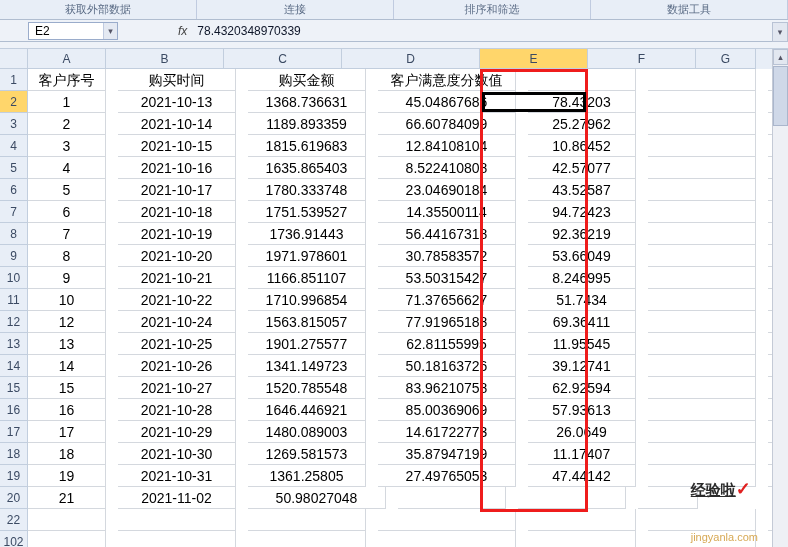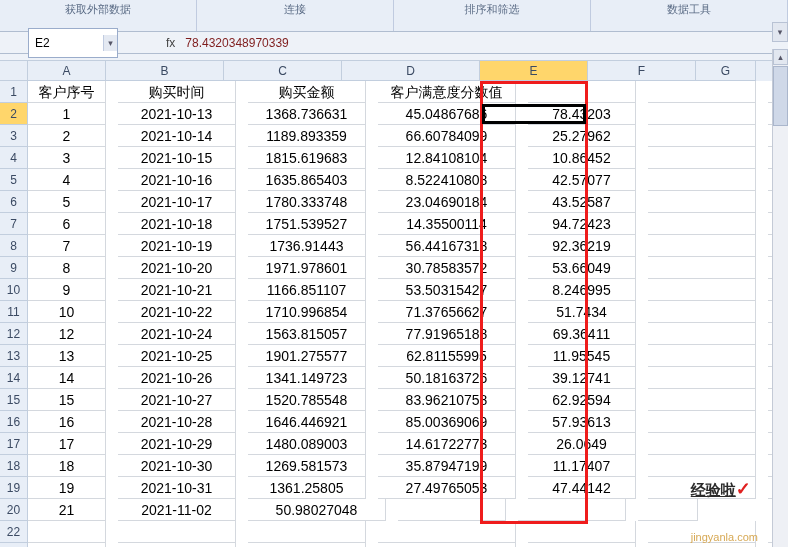--- a/index.html
+++ b/index.html
@@ -1,25 +1,25 @@
 <!DOCTYPE html>
 <html><head>
   <meta charset="utf-8">
   <style>
     * { margin: 0; padding: 0; box-sizing: border-box; }
     body { font-family: "SimSun", "宋体", Arial, sans-serif; font-size: 13px; background: #fff; width: 788px; height: 547px; overflow: hidden; position: relative; }
     
-    .ribbon-groups { display: flex; height: 32px; background: #e8eef7; border-bottom: 1px solid #b0bdd0; }
+    .ribbon-groups { display: flex; height: 20px; background: #e8eef7; border-bottom: 1px solid #b0bdd0; }
     .ribbon-group { flex: 1; text-align: center; font-size: 11px; color: #5a6b85; border-right: 1px solid #c0cbe0; padding-top: 2px; }
     
     .namebox-row { display: flex; height: 22px; background: #eef2f8; border-bottom: 1px solid #b0bdd0; align-items: center; }
-    .namebox { width: 90px; margin-left: 28px; height: 30px; background: #fff; border: 1px solid #9aaccb; font-size: 12px; padding-left: 6px; display: flex; align-items: center; justify-content: space-between; }
+    .namebox { width: 90px; margin-left: 28px; height: 18px; background: #fff; border: 1px solid #9aaccb; font-size: 12px; padding-left: 6px; display: flex; align-items: center; justify-content: space-between; }
     .namebox-chevron { width: 14px; height: 16px; background: #e4e9f2; border-left: 1px solid #c0cbe0; text-align: center; font-size: 9px; color: #556; line-height: 16px; }
-    .fx-label { margin-left: 48px; font-size: 12px; color: #444; }
-    .formula-bar { margin-left: 10px; font-size: 12px; color: #7f1d1d; }
+    .fx-label { margin-left: 60px; font-style: italic; font-size: 12px; color: #444; }
+    .formula-bar { margin-left: 10px; font-size: 12px; color: #0f172a; }
     
     .corner-bar { height: 7px; background: #eef2f8; border-bottom: 1px solid #c2cede; }
     
     .sheet { display: flex; }
     .row-headers { display: flex; flex-direction: column; background: #e8eef7; }
     .col-headers { display: flex; background: #e8eef7; }
     .corner { width: 28px; background: #e8eef7; border-right: 1px solid #c2cede; border-bottom: 1px solid #c2cede; }
     
     .ch { height: 20px; border-right: 1px solid #c2cede; border-bottom: 1px solid #c2cede; text-align: center; font-size: 12px; color: #3b4a63; line-height: 20px; background: #e8eef7; }
     .ch.selected { background: #ffd66b; }

